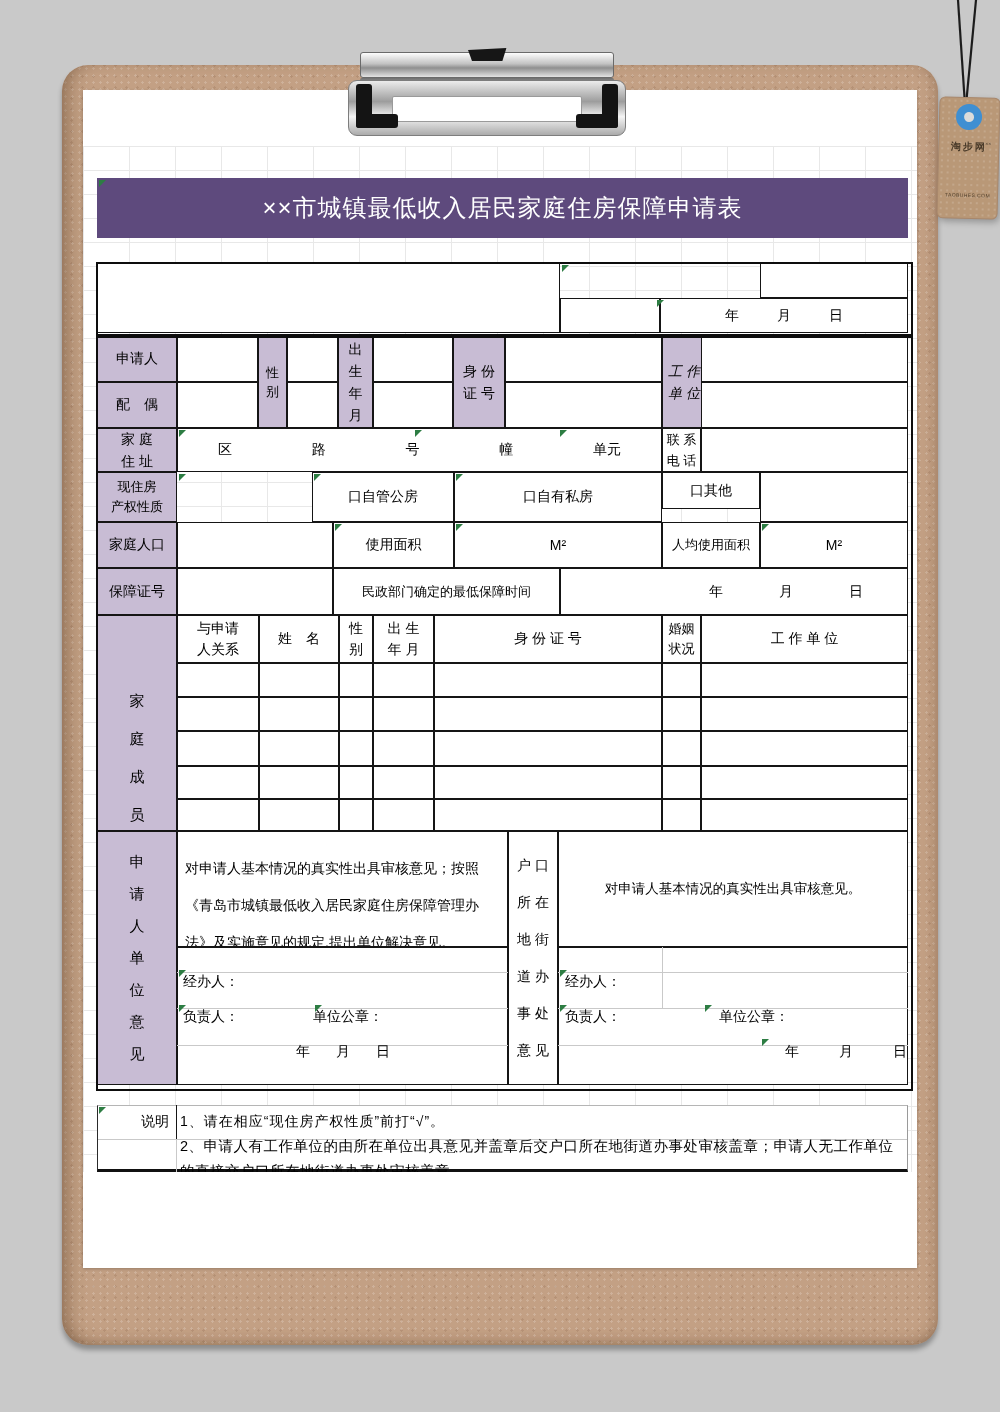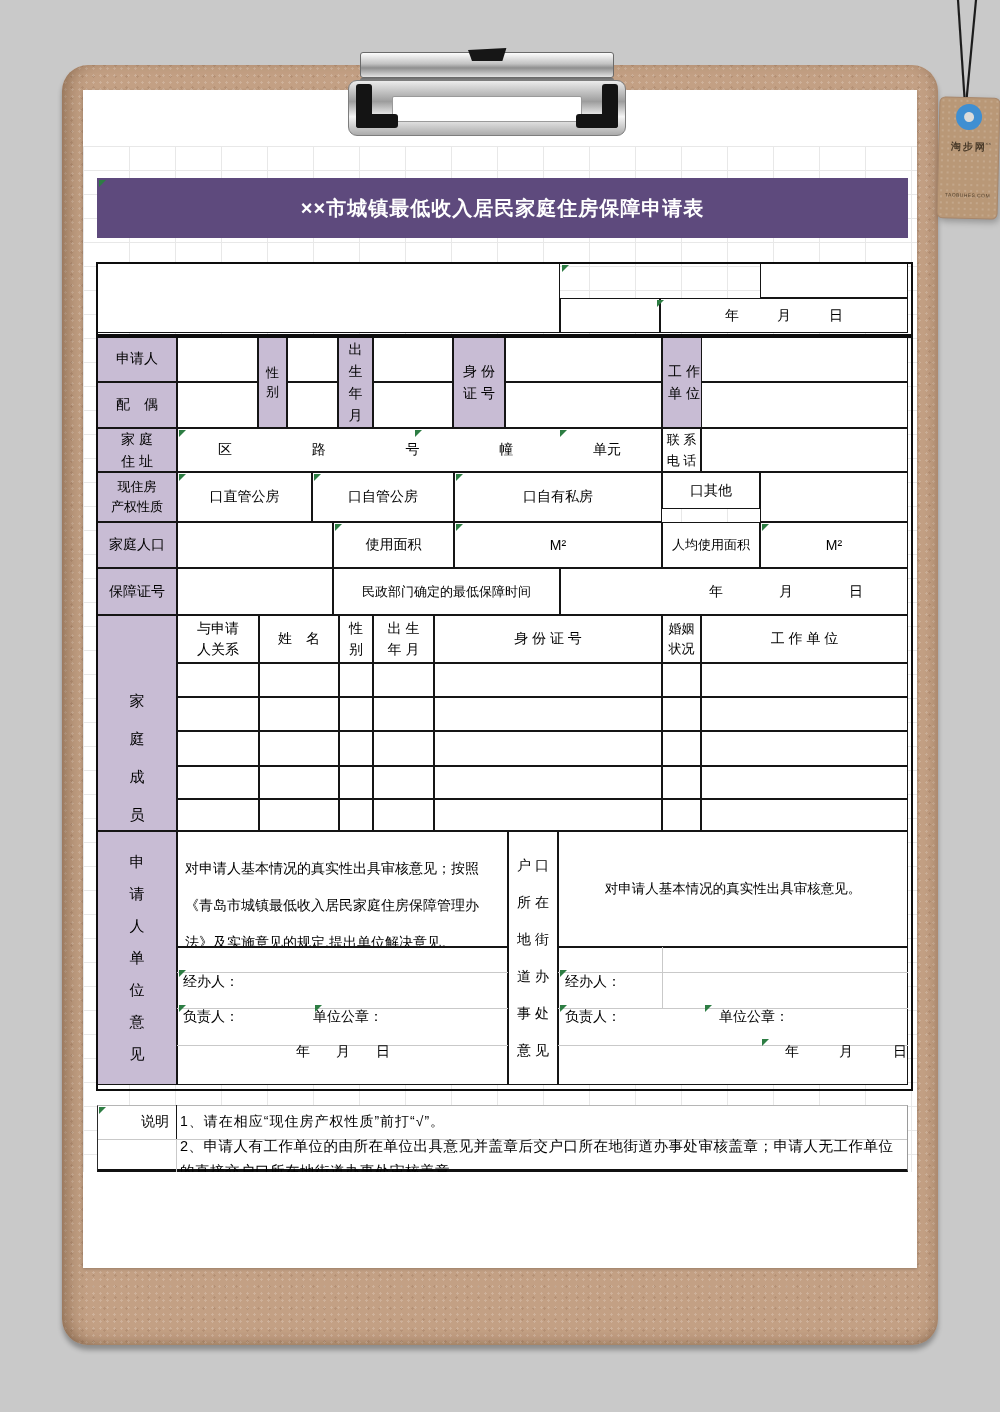--- a/index.html
+++ b/index.html
@@ -15,21 +15,21 @@
   .paper{position:absolute;left:83px;top:90px;width:834px;height:1178px;background:var(--paper,#fff);
     box-shadow:0 1px 3px rgba(0,0,0,.22);}
   .grid{position:absolute;left:0;top:56px;width:834px;height:1026px;z-index:0;
     background-image:linear-gradient(to right,var(--grid,#e8e8e8) 1px,transparent 1px),
                      linear-gradient(to bottom,var(--grid,#e8e8e8) 1px,transparent 1px);
     background-size:46px 24px;}
   .cell{position:absolute;box-sizing:border-box;border:1px solid #151515;background:#fff;
     display:flex;align-items:center;justify-content:center;font-size:14px;color:#000;
     overflow:hidden;z-index:1;text-align:center;}
   .lbl{background:var(--label_bg,#c8bcd4);}
-  .band{background:var(--band,#5e4a7d);color:#fff;font-size:20px;font-weight:bold;letter-spacing:1px;border:none;}
+  .band{background:var(--band,#5e4a7d);color:#fff;font-size:24px;font-weight:normal;letter-spacing:1px;border:none;}
   .ml{white-space:pre-line;line-height:20px;}
   .vtext{white-space:pre-line;}
   .blocktext{display:block;text-align:left;padding:18px 7px;line-height:37px;}
   .gm{position:absolute;width:0;height:0;border-top:7px solid var(--marker,#2d7d43);
     border-right:7px solid transparent;z-index:4;}
   .hl{position:absolute;height:1px;background:#c9c9c9;z-index:2;}
   .vl{position:absolute;width:1px;background:#c9c9c9;z-index:2;}
   .txt{position:absolute;font-size:14px;display:flex;align-items:center;z-index:2;color:#000;}
   .outline{position:absolute;border:2px solid #0d0d0d;z-index:3;pointer-events:none;background:transparent;}
   .dflex{display:flex;align-items:center;}
@@ -100,21 +100,21 @@
     <div class="cell lbl ml" style="left:255px;top:245px;width:35px;height:93px;line-height:22px;align-items:flex-start;padding-top:2px;">出
 生
 年
 月</div>
     <div class="cell" style="left:290px;top:245px;width:80px;height:47px;"></div>
     <div class="cell" style="left:290px;top:292px;width:80px;height:46px;"></div>
     <div class="cell lbl ml" style="left:370px;top:245px;width:52px;height:93px;line-height:22px;">身 份
 证 号</div>
     <div class="cell" style="left:422px;top:245px;width:157px;height:47px;"></div>
     <div class="cell" style="left:422px;top:292px;width:157px;height:46px;"></div>
-    <div class="cell lbl ml" style="left:579px;top:245px;width:44px;height:93px;line-height:22px;">工 作
+    <div class="cell lbl ml" style="left:579px;top:245px;width:44px;height:93px;line-height:22px;font-style:italic;">工 作
 单 位</div>
     <div class="cell" style="left:618px;top:245px;width:207px;height:47px;"></div>
     <div class="cell" style="left:618px;top:292px;width:207px;height:46px;"></div>
 
     <div class="cell lbl ml" style="left:14px;top:338px;width:80px;height:44px;line-height:22px;">家 庭
 住 址</div>
     <div class="cell" style="left:94px;top:338px;width:485px;height:44px;justify-content:space-around;">
       <span>区</span>
       <span>路</span>
       <span>号</span>
@@ -123,21 +123,20 @@
     </div>
     <div class="cell ml" style="left:579px;top:338px;width:39px;height:44px;font-size:13px;line-height:21px;">联 系
 电 话</div>
     <div class="cell" style="left:618px;top:338px;width:207px;height:44px;"></div>
     <i class="gm" style="left:96px;top:340px;"></i>
     <i class="gm" style="left:332px;top:340px;"></i>
     <i class="gm" style="left:477px;top:340px;"></i>
 
     <div class="cell lbl ml" style="left:14px;top:382px;width:80px;height:50px;font-size:13px;line-height:20px;">现住房
 产权性质</div>
-    <div class="cell" style="left:94px;top:382px;width:135px;height:50px;">口直管公房</div>
     <div class="cell" style="left:229px;top:382px;width:142px;height:50px;">口自管公房</div>
     <div class="cell" style="left:371px;top:382px;width:208px;height:50px;">口自有私房</div>
     <div class="cell" style="left:579px;top:382px;width:98px;height:37px;">口其他</div>
     <div class="cell" style="left:677px;top:382px;width:148px;height:50px;"></div>
     <i class="gm" style="left:96px;top:384px;"></i>
     <i class="gm" style="left:231px;top:384px;"></i>
     <i class="gm" style="left:373px;top:384px;"></i>
 
     <div class="cell lbl" style="left:14px;top:432px;width:80px;height:46px;">家庭人口</div>
     <div class="cell" style="left:94px;top:432px;width:156px;height:46px;"></div>

